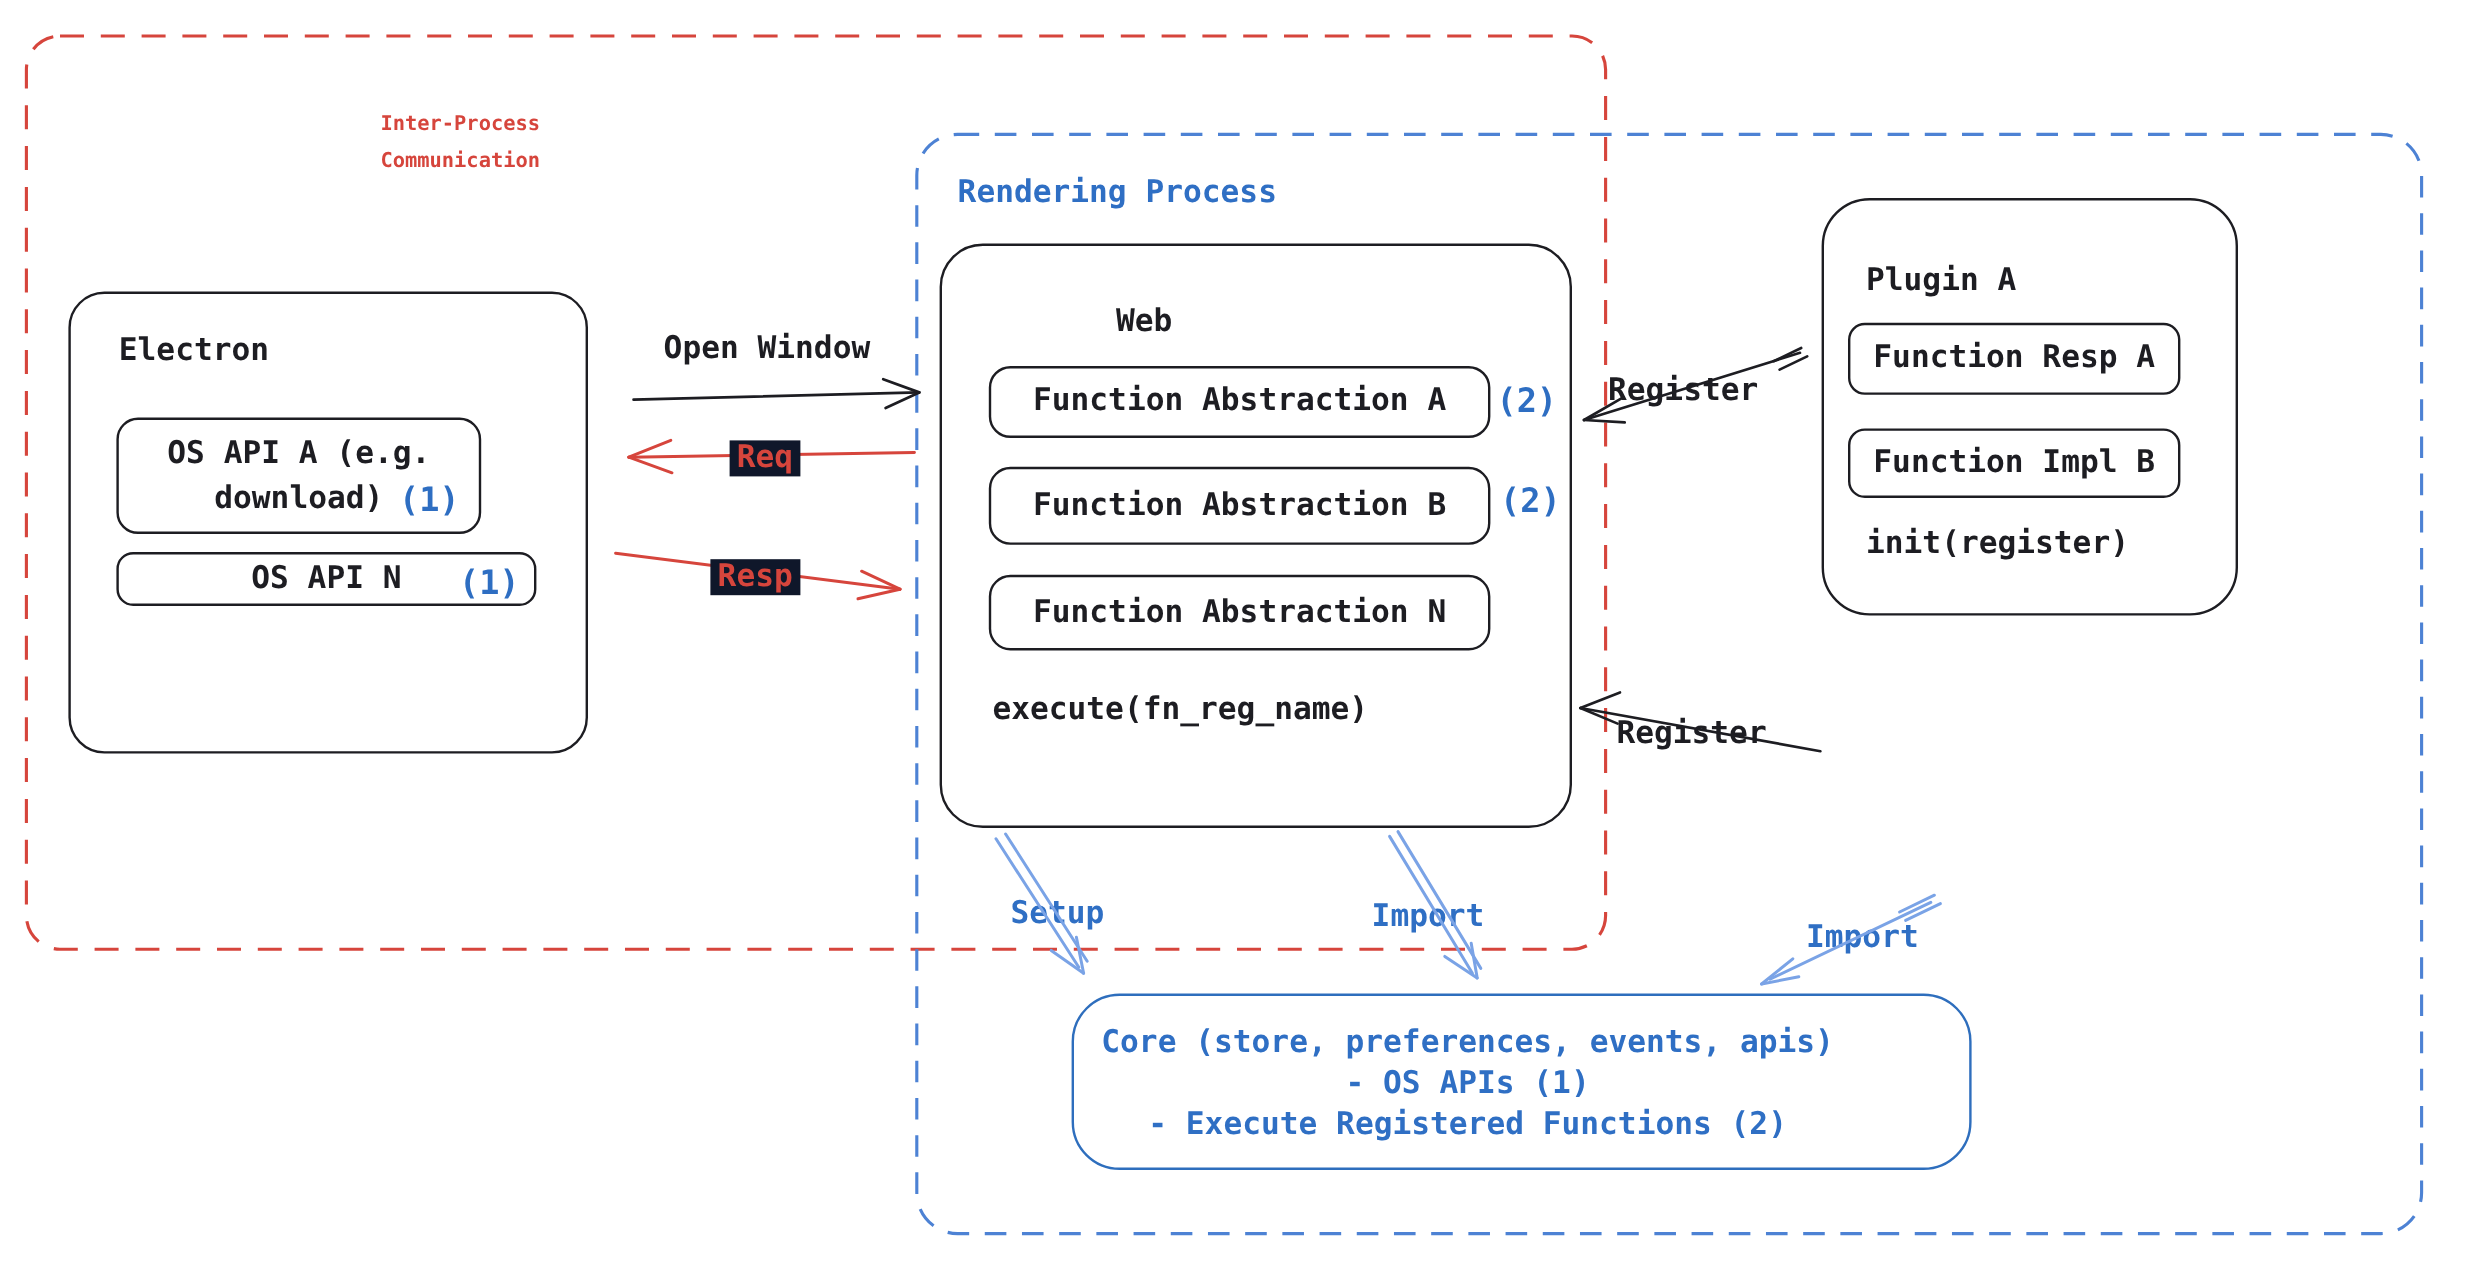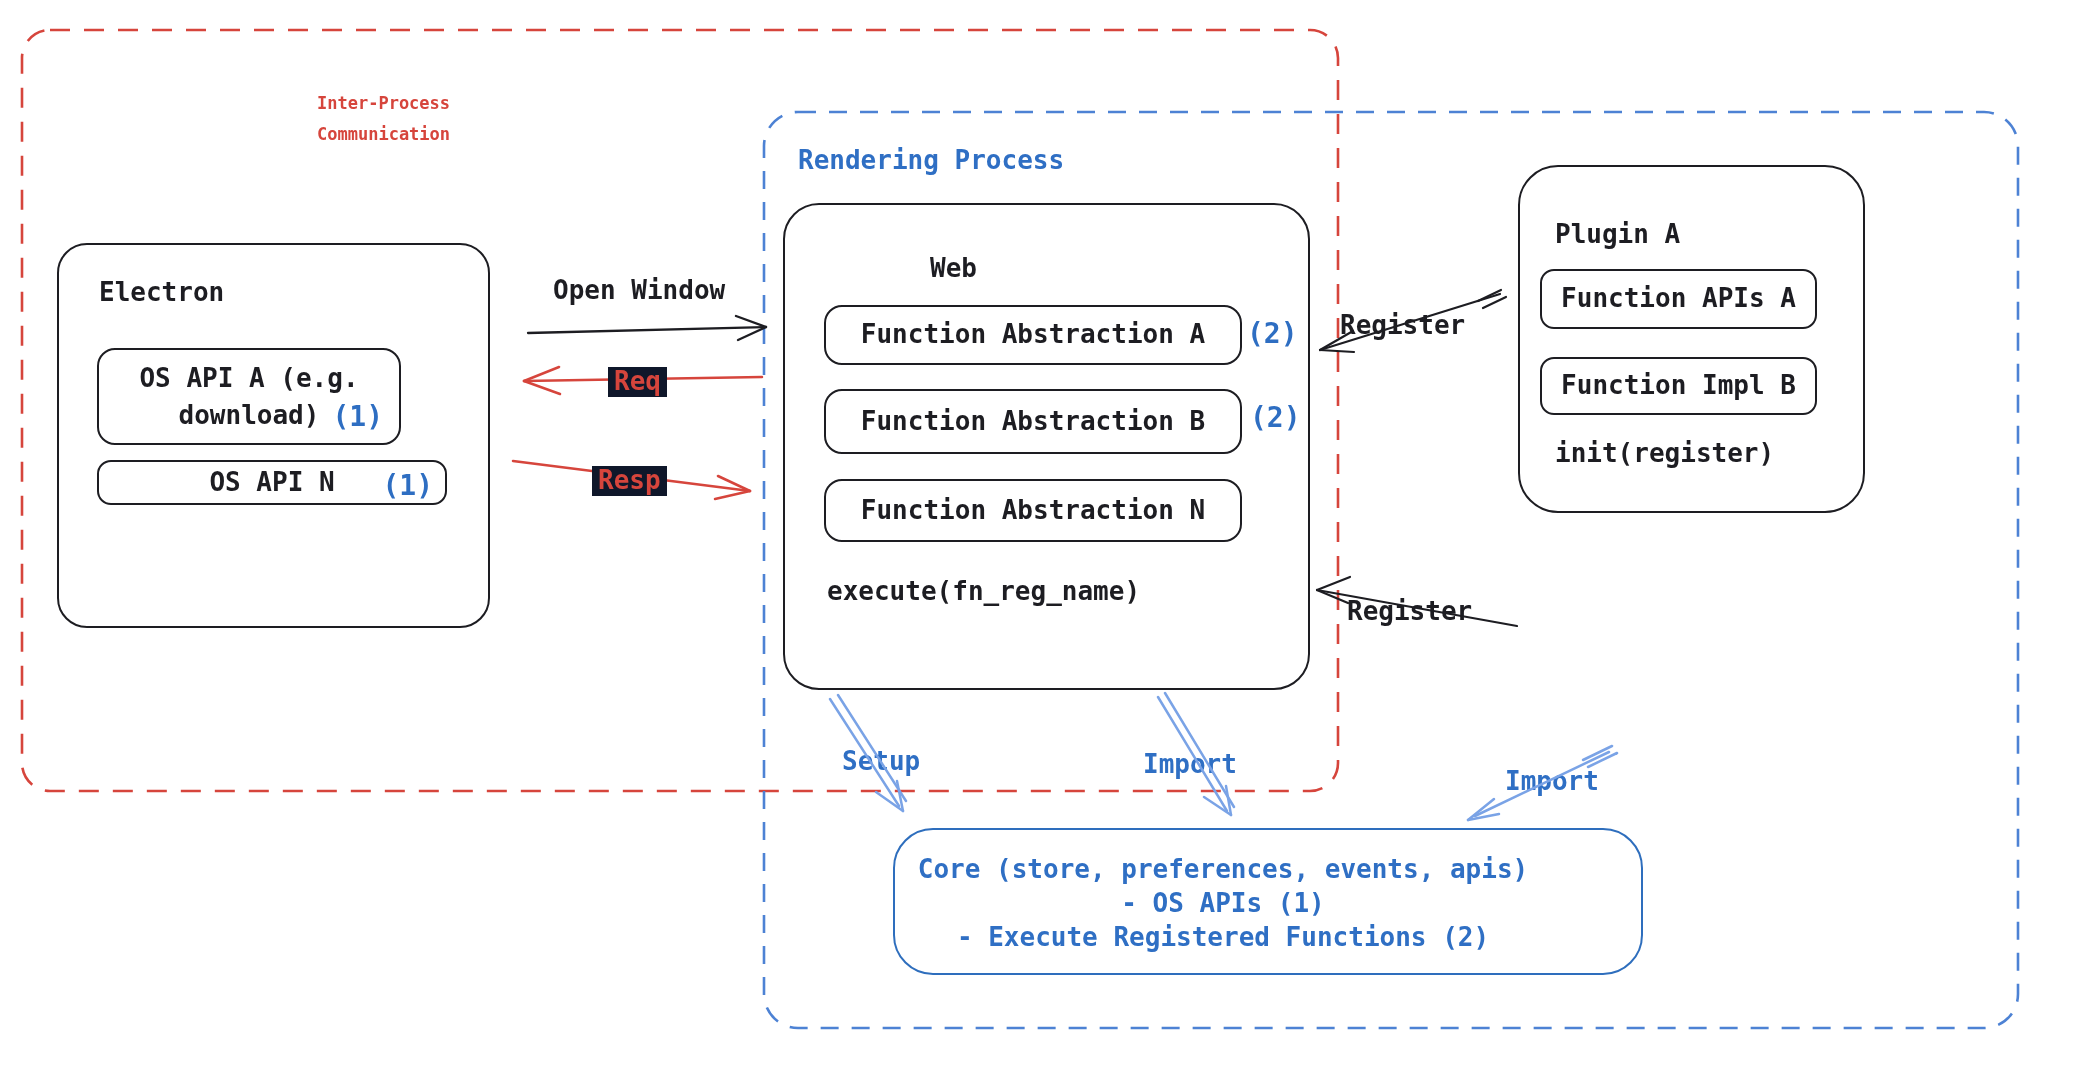--- a/index.html
+++ b/index.html
@@ -61,21 +61,21 @@
     <div class="box r18 centered" style="left:39px;top:274px;width:418px;height:63px;border-width:2px;">
       <div class="lbl">Function Abstraction N</div>
     </div>
 
     <div class="lbl abs" style="left:42px;top:372px;">execute(fn_reg_name)</div>
   </div>
 
   <div class="box r40" style="left:1518px;top:165px;width:347px;height:348px;">
     <div class="lbl abs" style="left:35px;top:53px;">Plugin A</div>
     <div class="box r14 centered" style="left:20px;top:102px;width:277px;height:60px;border-width:2px;">
-      <div class="lbl">Function APIs A</div>
+      <div class="lbl">Function Resp A</div>
     </div>
     <div class="box r14 centered" style="left:20px;top:190px;width:277px;height:58px;border-width:2px;">
       <div class="lbl">Function Impl B</div>
     </div>
     <div class="lbl abs" style="left:35px;top:272px;">init(register)</div>
   </div>
 
 
   <div class="core-box" style="left:893px;top:828px;width:750px;height:147px;padding:22px 100px 0 10px;"><span>Core (store, preferences, events, apis)</span>
 <span>- OS APIs (1)</span>

